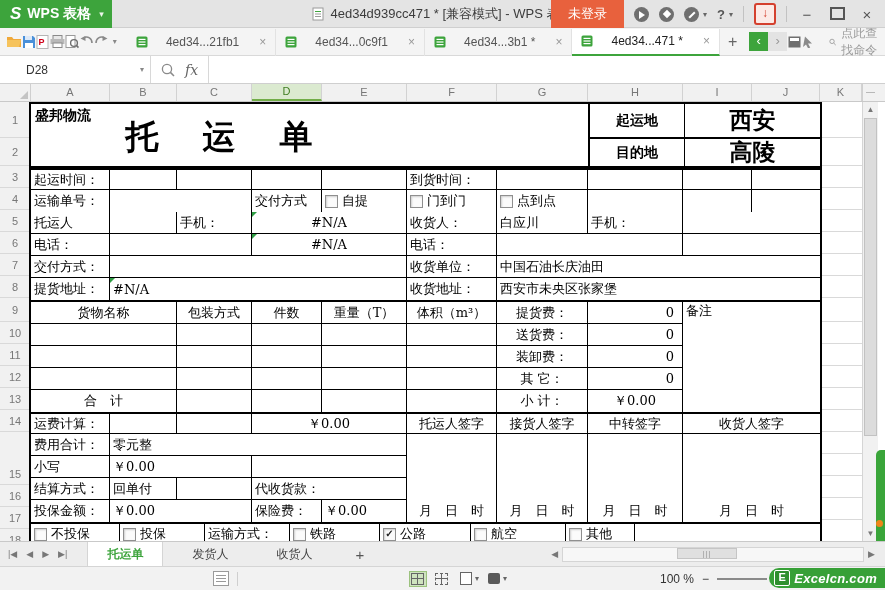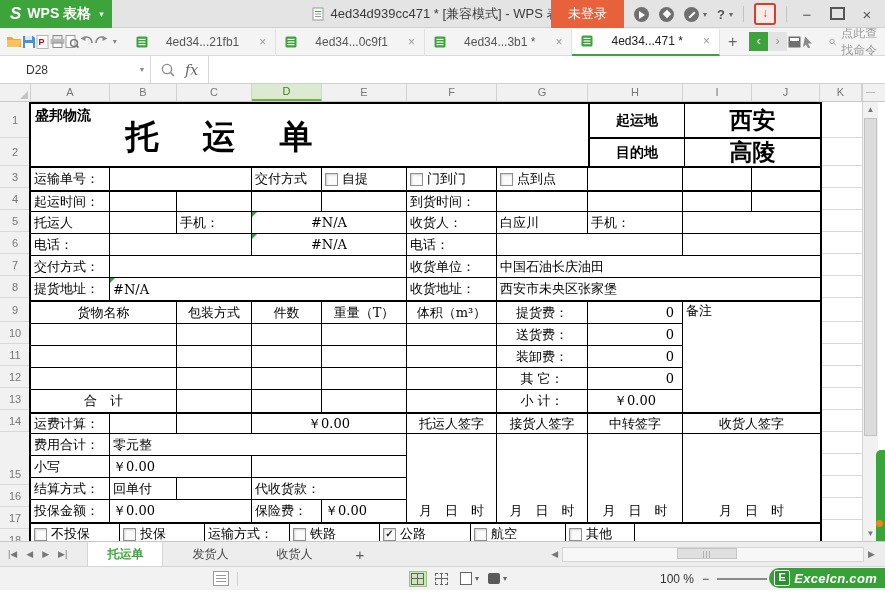--- a/index.html
+++ b/index.html
@@ -369,56 +369,56 @@
         <div class="company">盛邦物流</div>
         <div class="ftitle">托运单</div>
         <div class="obox">
           <div class="ocell olab">起运地</div>
           <div class="ocell oval">西安</div>
           <div class="ocell olab orow2">目的地</div>
           <div class="ocell oval orow2">高陵</div>
         </div>
       </div>
       <div id="formrows">
-          <div class="frow nbb" style="height: 22px;">
-            <div class="fcell" style="width: 79px;">
-              <span>运输单号：</span>
-            </div>
-            <div class="fcell" style="width: 142px;"></div>
-            <div class="fcell" style="width: 70px;">
-              <span>交付方式</span>
-            </div>
-            <div class="fcell" style="width: 85px;">
-              <span class="cbx"></span>
-              <span>自提</span>
-            </div>
-            <div class="fcell" style="width: 90px;">
-              <span class="cbx"></span>
-              <span>门到门</span>
-            </div>
-            <div class="fcell" style="width: 91px;">
-              <span class="cbx"></span>
-              <span>点到点</span>
-            </div>
-            <div class="fcell" style="width: 95px;"></div>
-            <div class="fcell" style="width: 69px;"></div>
-            <div class="fcell" style="width: 68px;"></div>
-          </div>
           <div class="frow tt" style="height: 22px;">
             <div class="fcell" style="width: 79px;">
               <span>起运时间：</span>
             </div>
             <div class="fcell" style="width: 67px;"></div>
             <div class="fcell" style="width: 75px;"></div>
             <div class="fcell" style="width: 70px;"></div>
             <div class="fcell" style="width: 85px;"></div>
             <div class="fcell" style="width: 90px;">
               <span>到货时间：</span>
             </div>
             <div class="fcell" style="width: 91px;"></div>
+            <div class="fcell" style="width: 95px;"></div>
+            <div class="fcell" style="width: 69px;"></div>
+            <div class="fcell" style="width: 68px;"></div>
+          </div>
+          <div class="frow nbb" style="height: 22px;">
+            <div class="fcell" style="width: 79px;">
+              <span>运输单号：</span>
+            </div>
+            <div class="fcell" style="width: 142px;"></div>
+            <div class="fcell" style="width: 70px;">
+              <span>交付方式</span>
+            </div>
+            <div class="fcell" style="width: 85px;">
+              <span class="cbx"></span>
+              <span>自提</span>
+            </div>
+            <div class="fcell" style="width: 90px;">
+              <span class="cbx"></span>
+              <span>门到门</span>
+            </div>
+            <div class="fcell" style="width: 91px;">
+              <span class="cbx"></span>
+              <span>点到点</span>
+            </div>
             <div class="fcell" style="width: 95px;"></div>
             <div class="fcell" style="width: 69px;"></div>
             <div class="fcell" style="width: 68px;"></div>
           </div>
           <div class="frow" style="height: 22px;">
             <div class="fcell" style="width: 79px;">
               <span>托运人</span>
             </div>
             <div class="fcell" style="width: 67px;"></div>
             <div class="fcell" style="width: 75px;">

